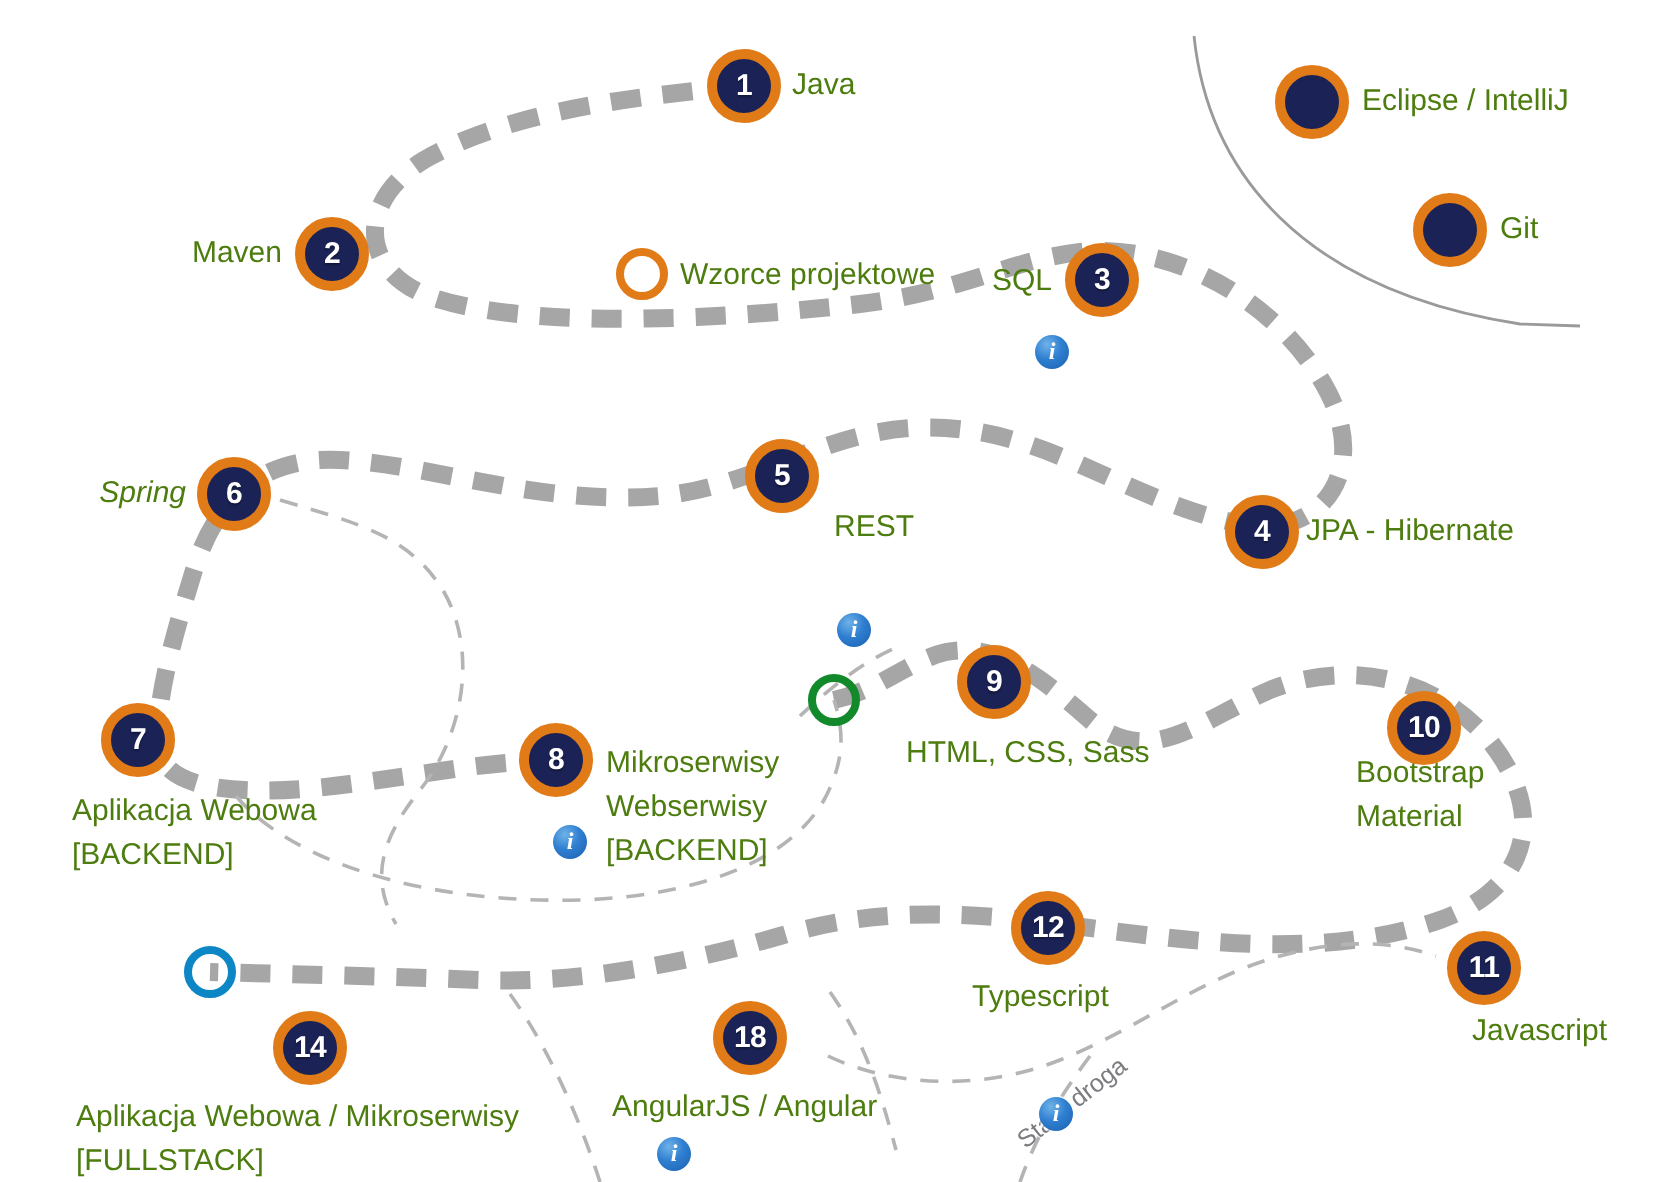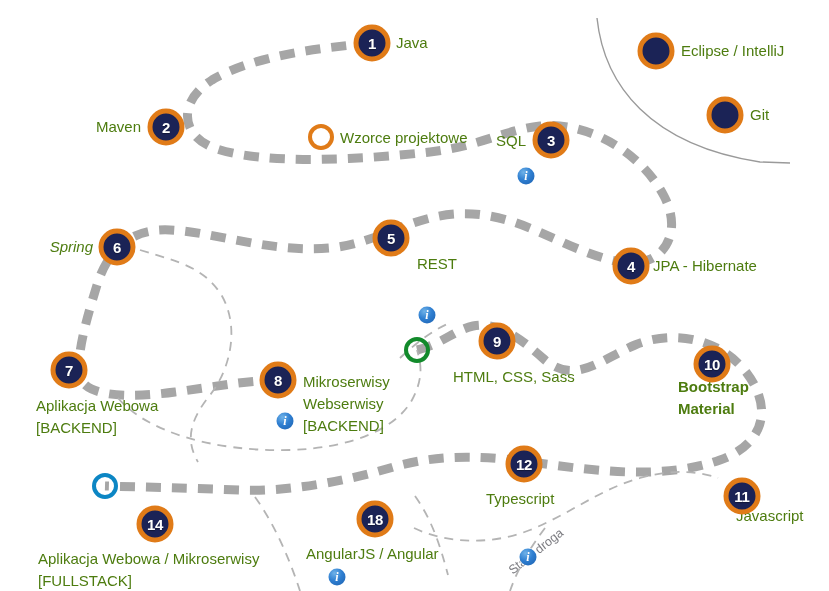--- a/index.html
+++ b/index.html
@@ -199,23 +199,23 @@
       <div class="label below" style="left: 303px; top: 371px;">Mikroserwisy
 Webserwisy
 [BACKEND]</div>
       <div class="node numbered" style="left: 497px; top: 341px;">
         <span>9</span>
       </div>
       <div class="label below" style="left: 453px; top: 366px;">HTML, CSS, Sass</div>
       <div class="node numbered" style="left: 712px; top: 364px;">
         <span>10</span>
       </div>
-      <div class="label below" style="left: 678px; top: 376px; font-weight: bold;">Bootstrap
+      <div class="label below" style="left: 678px; top: 376px;">Bootstrap
 Material</div>
-      <div class="node numbered" style="left: 742px; top: 496px; align-items: center;">
+      <div class="node numbered" style="left: 742px; top: 484px; align-items: center;">
         <span>11</span>
       </div>
       <div class="label below" style="left: 701px; top: 505px; margin-left: 35px;">Javascript</div>
       <div class="node numbered" style="left: 524px; top: 464px;">
         <span>12</span>
       </div>
       <div class="label below" style="left: 486px; top: 488px;">Typescript</div>
       <div class="node numbered" style="left: 375px; top: 519px;">
         <span>18</span>
       </div>

